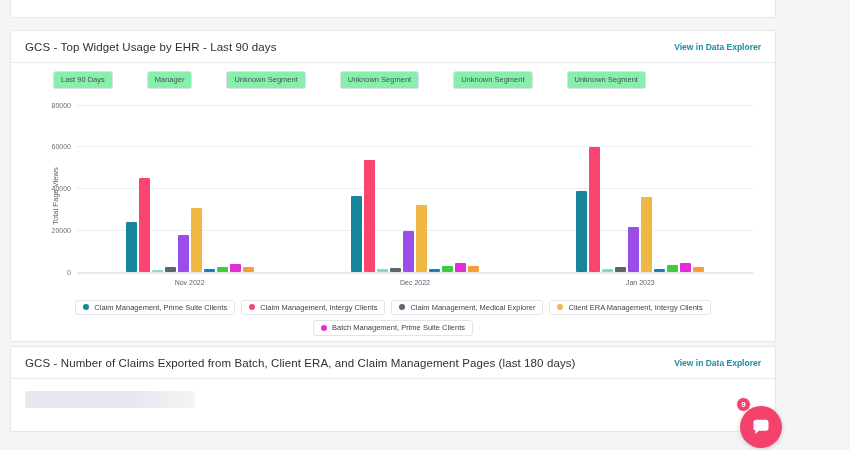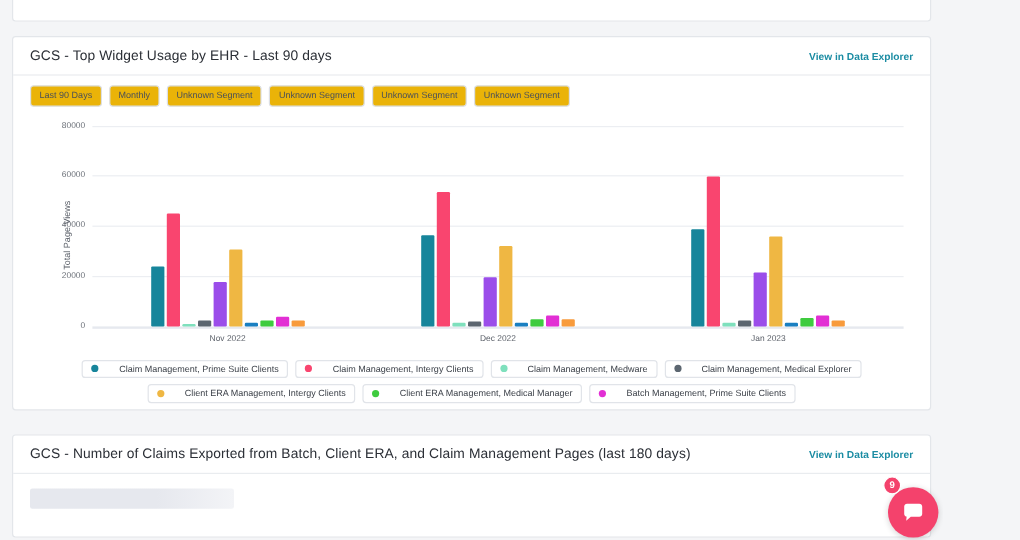--- a/index.html
+++ b/index.html
@@ -53,27 +53,28 @@
 
   
   .chips {
     display: flex;
     gap: 6px;
     padding: 8px 14px 6px 14px;
   }
   .chip {
     border: 1px solid #dcdfe4;
     border-radius: 3px;
-    background: #eab308;
+    background: #86efac;
     font-size: 7.5px;
     color: #4b5058;
     padding: 4px 7px;
     line-height: 1;
     white-space: nowrap;
     cursor: pointer;
+    margin-left: 28px;
   }
 
   
   .chart-wrap {
     position: relative;
     height: 195px;
     margin: 4px 14px 0 14px;
   }
   .y-axis-title {
     position: absolute;
@@ -137,21 +138,21 @@
   .legend {
     display: flex;
     flex-wrap: wrap;
     justify-content: center;
     gap: 5px 6px;
     padding: 6px 14px 12px 14px;
   }
   .legend-item {
     display: flex;
     align-items: center;
-    gap: 17px;
+    gap: 5px;
     border: 1px solid #e1e4e9;
     border-radius: 3px;
     background: #fff;
     padding: 3px 7px;
     font-size: 7.5px;
     color: #3d424a;
     line-height: 1;
     white-space: nowrap;
     cursor: pointer;
   }
@@ -206,21 +207,21 @@
 
   <div class="card" style="top:30px; height:312px;">
 
     <div class="card-head">
       <div class="card-title">GCS - Top Widget Usage by EHR - Last 90 days</div>
       <div class="card-link">View in Data Explorer</div>
     </div>
 
     <div class="chips" id="chips-row">
         <div class="chip">Last 90 Days</div>
-        <div class="chip">Monthly</div>
+        <div class="chip">Manager</div>
         <div class="chip">Unknown Segment</div>
         <div class="chip">Unknown Segment</div>
         <div class="chip">Unknown Segment</div>
         <div class="chip">Unknown Segment</div>
       </div>
 
     <div class="chart-wrap">
       <div class="y-axis-title">Total Page Views</div>
       <div class="plot" id="plot">
         <div id="gridlines">
@@ -287,43 +288,35 @@
     <div class="legend" id="legend">
         <div class="legend-item">
           <span class="legend-dot" style="background: rgb(23, 133, 155);"></span>
           <span>Claim Management, Prime Suite Clients</span>
         </div>
         <div class="legend-item">
           <span class="legend-dot" style="background: rgb(249, 69, 111);"></span>
           <span>Claim Management, Intergy Clients</span>
         </div>
         <div class="legend-item">
-          <span class="legend-dot" style="background: rgb(127, 224, 189);"></span>
-          <span>Claim Management, Medware</span>
-        </div>
-        <div class="legend-item">
           <span class="legend-dot" style="background: rgb(92, 102, 112);"></span>
           <span>Claim Management, Medical Explorer</span>
         </div>
         <div class="legend-item">
           <span class="legend-dot" style="background: rgb(239, 183, 67);"></span>
           <span>Client ERA Management, Intergy Clients</span>
         </div>
         <div class="legend-item">
-          <span class="legend-dot" style="background: rgb(63, 203, 63);"></span>
-          <span>Client ERA Management, Medical Manager</span>
-        </div>
-        <div class="legend-item">
           <span class="legend-dot" style="background: rgb(226, 47, 212);"></span>
           <span>Batch Management, Prime Suite Clients</span>
         </div>
       </div>
   </div>
 
-  <div class="card" style="top:362px; height:86px;">
+  <div class="card" style="top:346px; height:86px;">
     <div class="card-head">
       <div class="card-title">GCS - Number of Claims Exported from Batch, Client ERA, and Claim Management Pages (last 180 days)</div>
       <div class="card-link">View in Data Explorer</div>
     </div>
     <div class="skeleton-area">
       <div class="skeleton-bar"></div>
     </div>
   </div>
 
   <div class="chat-widget">

